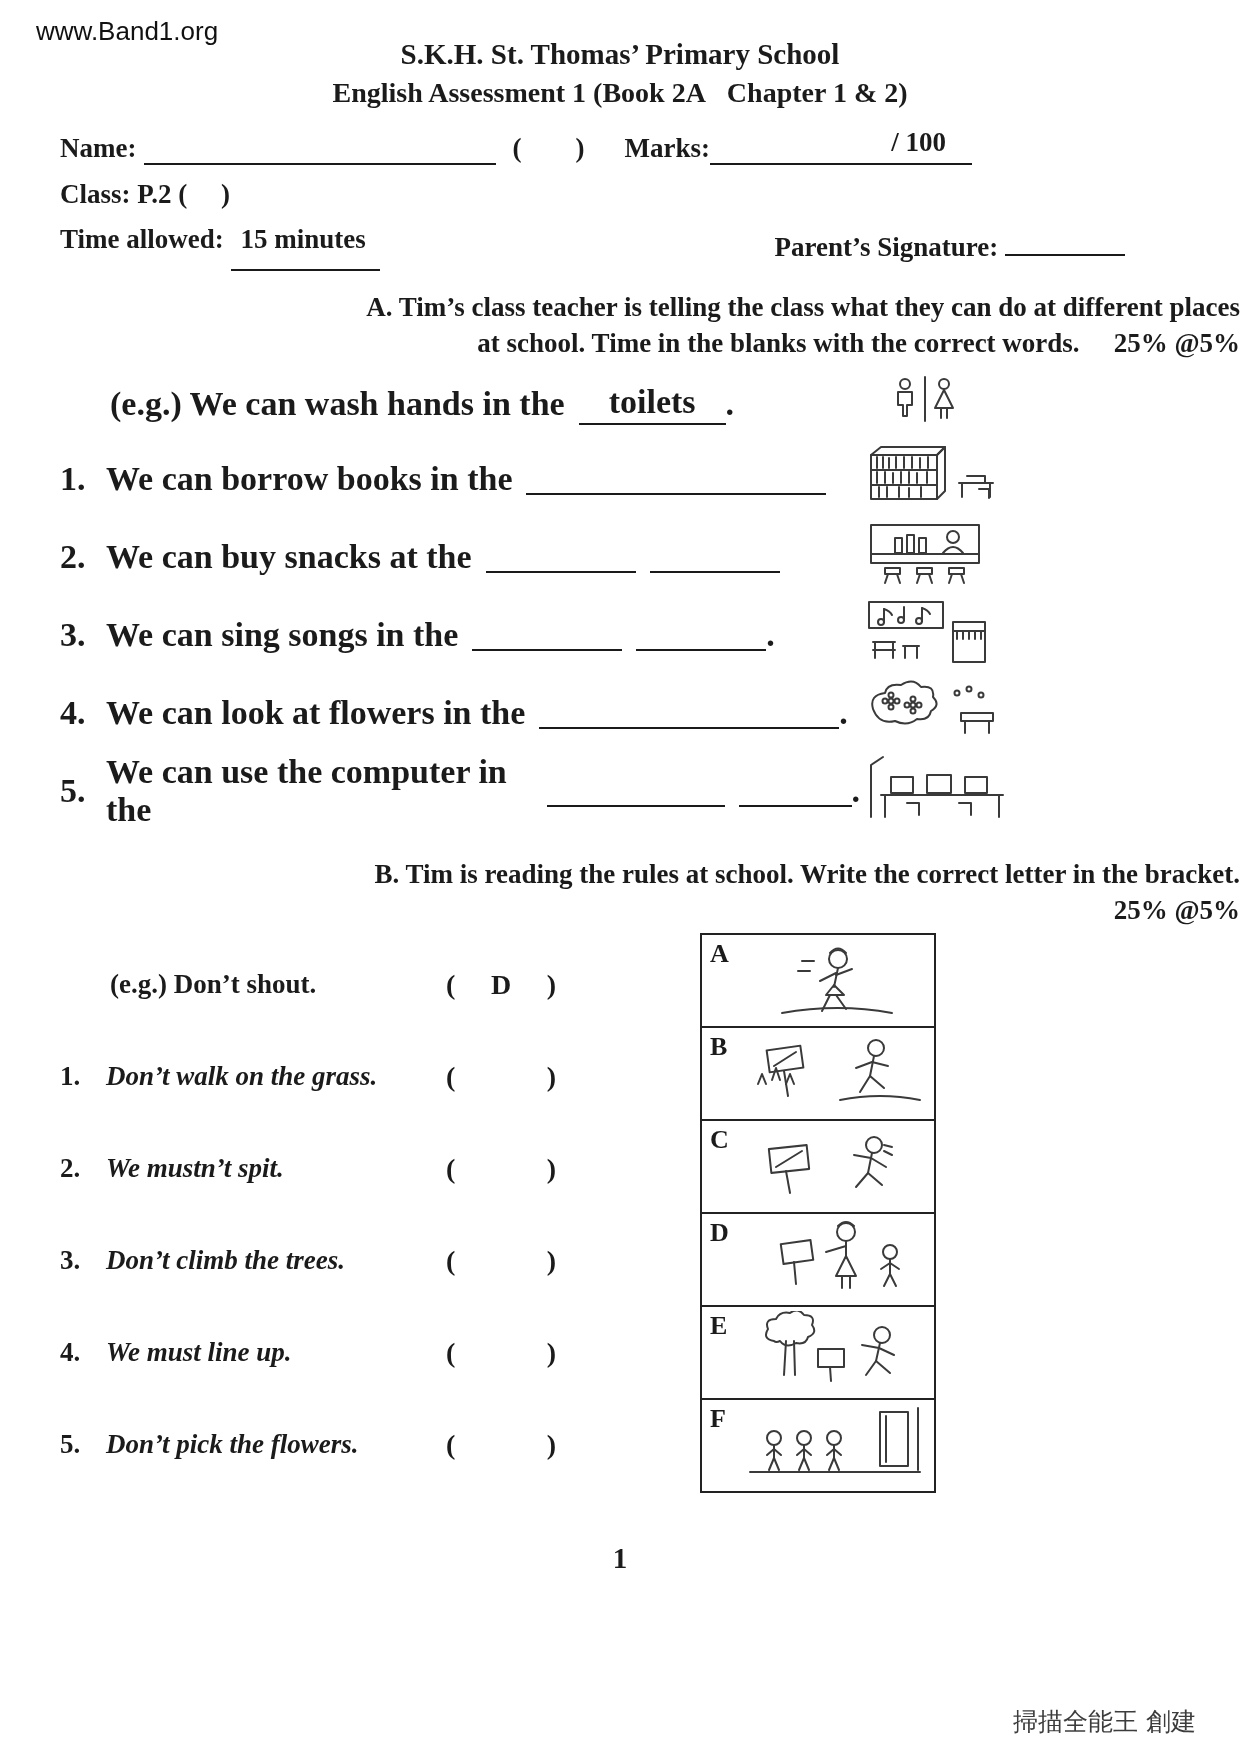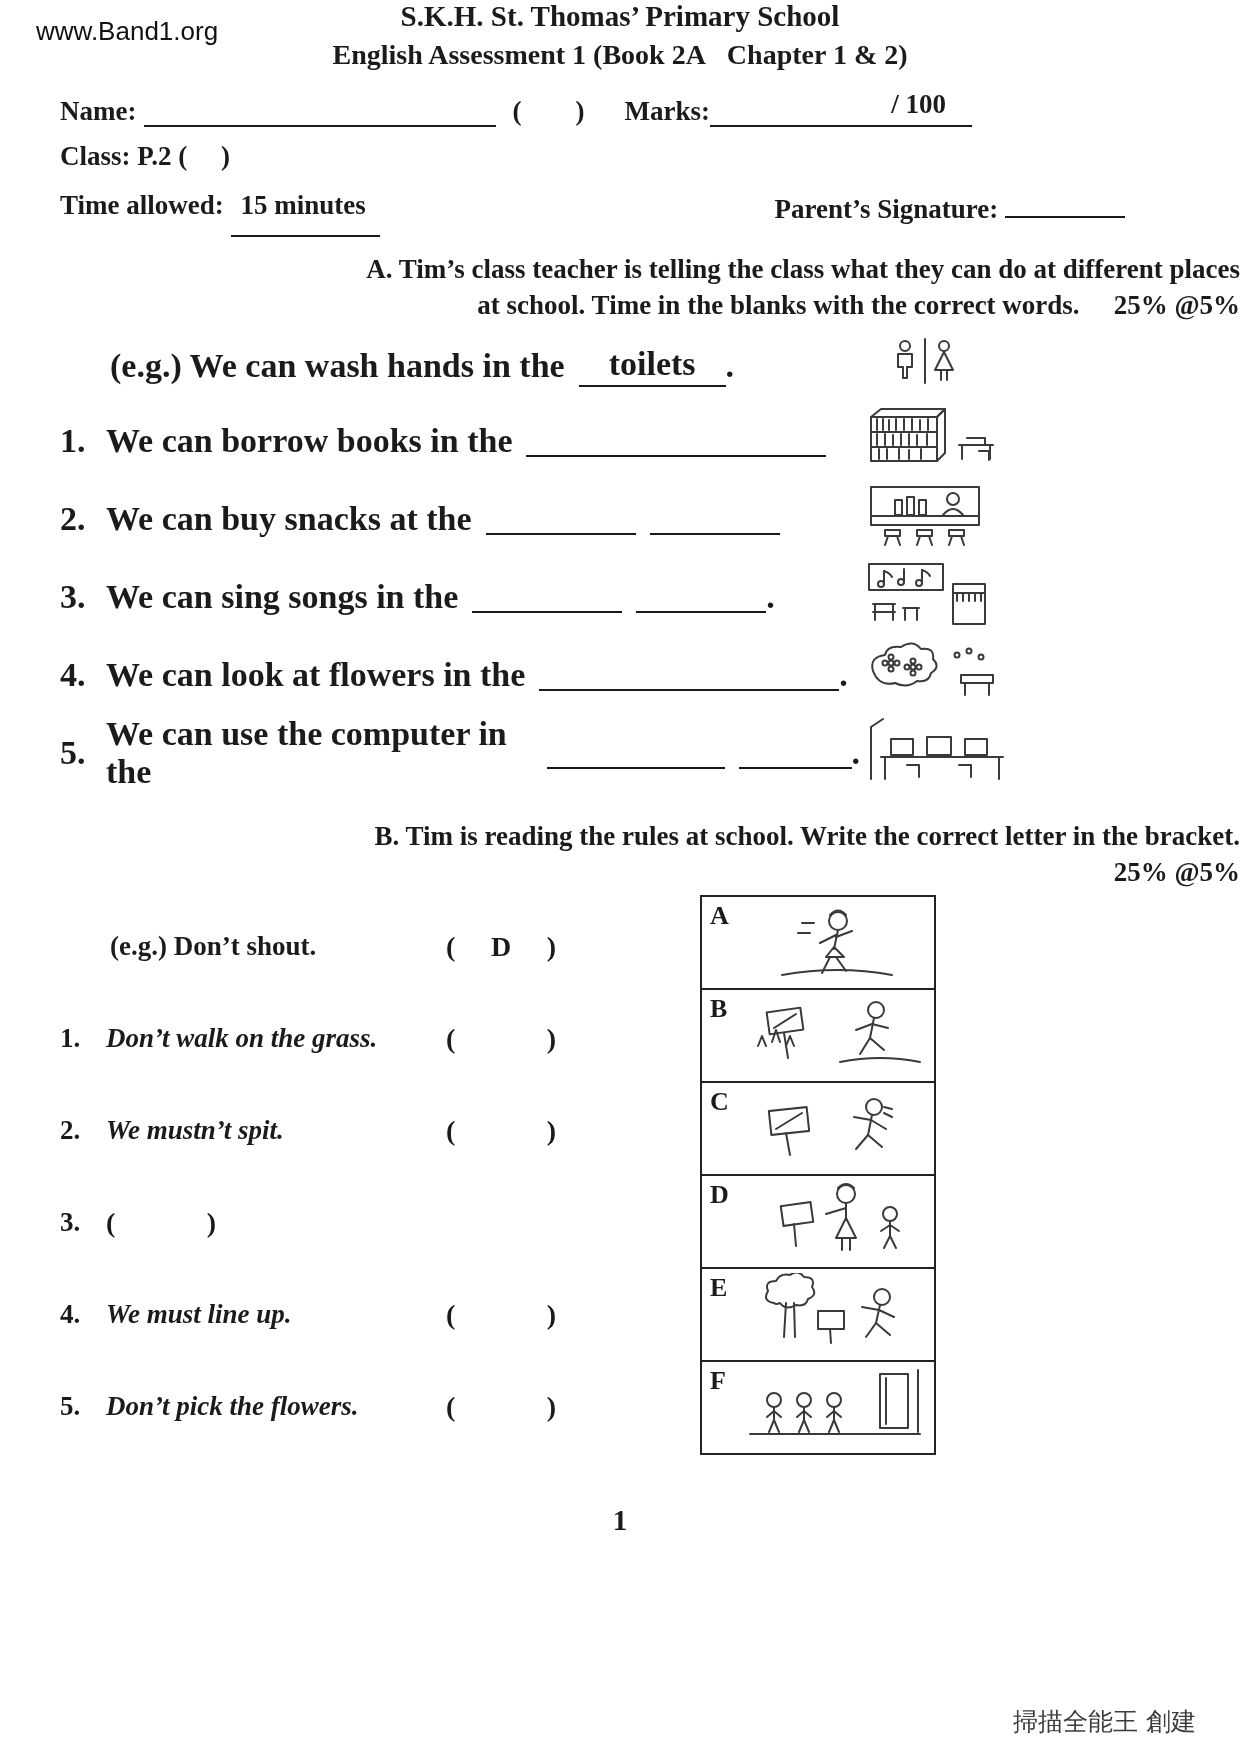--- a/index.html
+++ b/index.html
@@ -2,25 +2,25 @@
 <html><head>
 <meta charset="utf-8">
 <style>
   html,body{margin:0;padding:0;}
   body{
     width:1240px;height:1754px;background:#ffffff;position:relative;
     font-family:"Liberation Serif", serif;color:#1b1b1b;overflow:hidden;
   }
   .wm-top{position:absolute;left:36px;top:16px;font-family:"Liberation Sans",sans-serif;
     font-size:26px;color:#111;}
-  .header{text-align:center;font-weight:700;}
+  .header{padding-top:38px;text-align:center;font-weight:700;}
   .school{font-size:29px;}
   .assess{font-size:28px;margin-top:6px;}
   .info{width:1120px;margin:24px auto 0 60px;font-size:27px;font-weight:600;}
-  .info-row{display:flex;align-items:center;margin-bottom:14px;}
+  .info-row{display:flex;align-items:flex-start;margin-bottom:14px;}
   .blank{display:inline-block;border-bottom:2px solid #1a1a1a;height:30px;vertical-align:baseline;}
   .marks-blank{position:relative;text-align:right;}
   .marks-blank .over{position:relative;top:-6px;padding-right:26px;font-weight:600;}
   .sig-blank{width:120px;}
   .row3{display:flex;justify-content:space-between;width:1065px;}
   .ul-text{border-bottom:2px solid #1a1a1a;padding:0 14px 15px 10px;}
   .section-head{margin:26px 0 0 60px;font-size:27px;font-weight:700;line-height:1.35;text-align:right;}
   .section-head .indent{margin-left:36px;}
   .score{margin-left:34px;}
   .sa-items{position:relative;margin:6px 0 0 60px;width:1120px;}
@@ -274,20 +274,21 @@
       <span class="txt">We mustn’t spit.</span>
       <span class="bracket">
         <span>(</span>
         <span class="ltr"></span>
         <span>)</span>
       </span>
     </div>
 
     <div class="sb-row">
       <span class="num">3.</span>
+      <span class="txt">Don’t climb the trees.</span>
       <span class="bracket">
         <span>(</span>
         <span class="ltr"></span>
         <span>)</span>
       </span>
     </div>
 
     <div class="sb-row">
       <span class="num">4.</span>
       <span class="txt">We must line up.</span>

